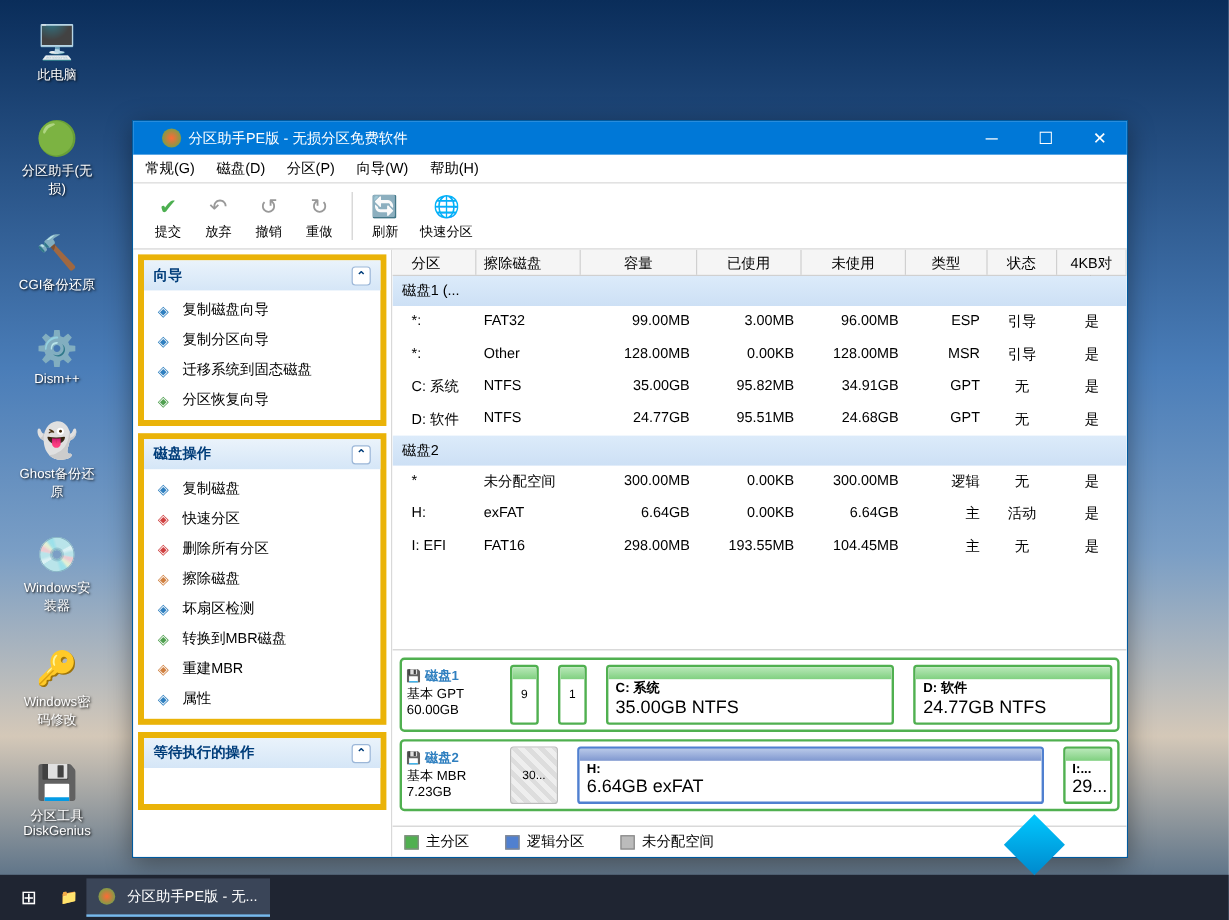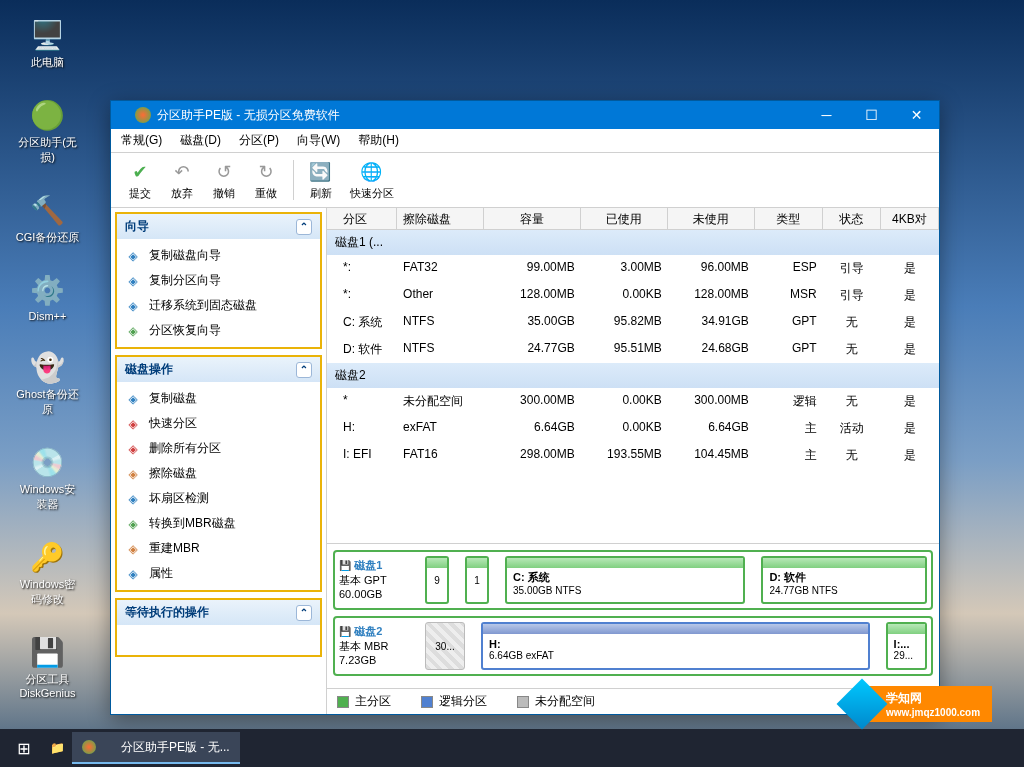--- a/index.html
+++ b/index.html
@@ -16,21 +16,21 @@
 .titlebar-btn{width:45px;height:28px;display:flex;align-items:center;justify-content:center;cursor:pointer;font-size:14px;}
 .menubar{background:white;border-bottom:1px solid #d0d0d0;height:24px;display:flex;align-items:center;padding-left:10px;gap:18px;}
 .menubar span{cursor:pointer;font-size:12px;}
 .toolbar{background:white;border-bottom:1px solid #d0d0d0;height:55px;display:flex;align-items:center;padding:0 8px;gap:0;}
 .tb-btn{display:flex;flex-direction:column;align-items:center;justify-content:center;padding:4px 8px;cursor:pointer;border-radius:3px;min-width:42px;}
 .tb-icon{width:24px;height:24px;display:flex;align-items:center;justify-content:center;font-size:18px;}
 .tb-label{font-size:11px;margin-top:2px;}
 .tb-sep{width:1px;height:40px;background:#d0d0d0;margin:0 6px;}
 .main-area{flex:1;display:flex;overflow:hidden;}
 .sidebar{width:216px;background:white;border-right:1px solid #d0d0d0;padding:4px;overflow-y:auto;}
-.panel{border:2px solid #eab308;margin-bottom:6px;background:white;}
+.panel{border:5px solid #eab308;margin-bottom:6px;background:white;}
 .panel-hdr{background:linear-gradient(#eaf3fb,#d5e6f7);padding:4px 8px;font-size:12px;font-weight:bold;color:#003d7a;display:flex;justify-content:space-between;align-items:center;}
 .panel-hdr .chev{width:16px;height:16px;border:1px solid #9cb7d8;border-radius:3px;display:flex;align-items:center;justify-content:center;font-size:10px;cursor:pointer;background:white;}
 .panel-body{padding:4px 0;}
 .panel-item{padding:4px 8px;display:flex;align-items:center;gap:8px;cursor:pointer;font-size:12px;}
 .pi-icon{width:16px;height:16px;display:flex;align-items:center;justify-content:center;}
 .content{flex:1;display:flex;flex-direction:column;overflow:hidden;background:white;}
 .table-hdr{display:flex;border-bottom:1px solid #d0d0d0;background:#f5f5f5;height:22px;}
 .table-hdr .th{padding:3px 6px;border-right:1px solid #d0d0d0;font-size:12px;text-align:center;}
 .table-body{flex:1;overflow-y:auto;}
 .tbl-group{background:linear-gradient(#dcebfa,#cde0f5);padding:4px 8px;font-weight:normal;font-size:12px;}
@@ -46,31 +46,31 @@
 .col-4k{width:60px;text-align:center !important;}
 .diskmap-area{border-top:1px solid #d0d0d0;padding:6px;background:white;}
 .diskmap{border:2px solid #50b050;border-radius:4px;padding:4px;margin-bottom:6px;display:flex;gap:16px;align-items:stretch;min-height:60px;}
 .dm-info{width:70px;padding-top:2px;}
 .dm-disk-icon{font-size:10px;color:#3080c0;}
 .dm-title{font-size:11px;font-weight:bold;}
 .dm-sub{font-size:11px;}
 .dm-part{border:2px solid #50b050;border-radius:3px;padding:4px 6px;display:flex;flex-direction:column;justify-content:center;position:relative;overflow:hidden;}
 .dm-part::before{content:'';position:absolute;top:0;left:0;right:0;height:10px;background:linear-gradient(#b8e8b8,#80d080);}
 .dm-part .pt-name{font-weight:bold;font-size:11px;margin-top:6px;}
-.dm-part .pt-sub{font-size:10px;}
+.dm-part .pt-sub{font-size:15px;}
 .dm-small{width:24px;font-size:10px;text-align:center;display:flex;align-items:center;justify-content:center;}
 .dm-part.blue{border-color:#5080d0;}
 .dm-part.blue::before{background:linear-gradient(#b8c8e8,#8098d0);}
 .dm-gray{border:1px solid #bbb;background:repeating-linear-gradient(45deg,#ddd,#ddd 4px,#eee 4px,#eee 8px);width:40px;display:flex;align-items:center;justify-content:center;font-size:10px;border-radius:3px;}
 .legend{border-top:1px solid #d0d0d0;padding:4px 10px;display:flex;gap:30px;font-size:11px;align-items:center;}
 .legend-item{display:flex;align-items:center;gap:6px;}
 .legend-sw{width:12px;height:12px;border:1px solid #888;}
 .taskbar{position:absolute;bottom:0;left:0;right:0;height:38px;background:#1f2532;display:flex;align-items:center;padding:0 4px;gap:4px;}
 .start-btn{width:40px;height:38px;display:flex;align-items:center;justify-content:center;cursor:pointer;color:white;font-size:16px;}
-.tb-task{height:32px;padding:0 10px;display:flex;align-items:center;gap:19px;background:#3a4558;color:white;cursor:pointer;font-size:11px;border-bottom:2px solid #76b9ed;}
+.tb-task{height:32px;padding:0 10px;display:flex;align-items:center;gap:4px;background:#3a4558;color:white;cursor:pointer;font-size:11px;border-bottom:2px solid #76b9ed;}
 .tb-ico{width:20px;height:20px;display:flex;align-items:center;justify-content:center;}
 .watermark{position:absolute;bottom:38px;right:0;width:180px;height:50px;display:flex;align-items:center;}
 .wm-diamond{width:36px;height:36px;background:linear-gradient(135deg,#00c8ff,#0088cc);transform:rotate(45deg);margin-right:-18px;z-index:1;}
 .wm-banner{background:#ff8800;color:white;padding:4px 12px 4px 24px;font-size:14px;font-weight:bold;}
 .wm-url{font-size:10px;}
 </style>
 </head>
 <body>
 
 <div class="desktop-icons" id="desktop-icons">
@@ -375,17 +375,13 @@
   <div class="start-btn">⊞</div>
   <div class="tb-ico" style="color:#f5c842;">📁</div>
   <div class="tb-task">
     <span class="titlebar-icon" style="width:14px;height:14px;"></span>
     <span>分区助手PE版 - 无...</span>
   </div>
 </div>
 
 <div class="watermark">
   <div class="wm-diamond"></div>
-  <div class="wm-banner">
-    <div>学知网</div>
-    <div class="wm-url">www.jmqz1000.com</div>
-  </div>
 </div>
 
 </body></html>

